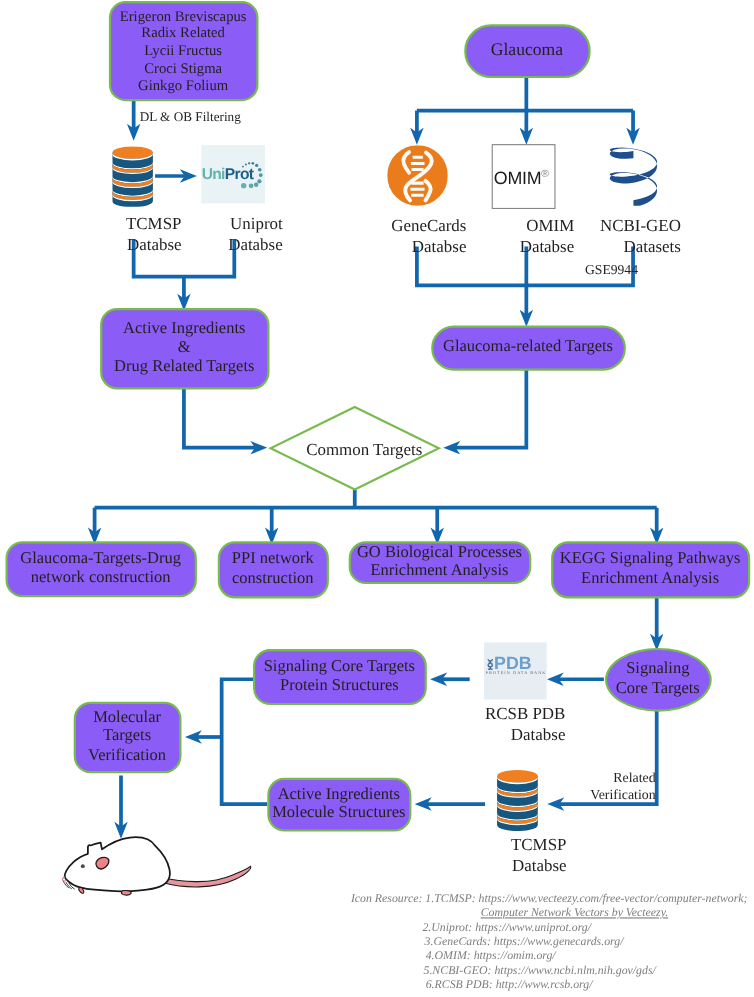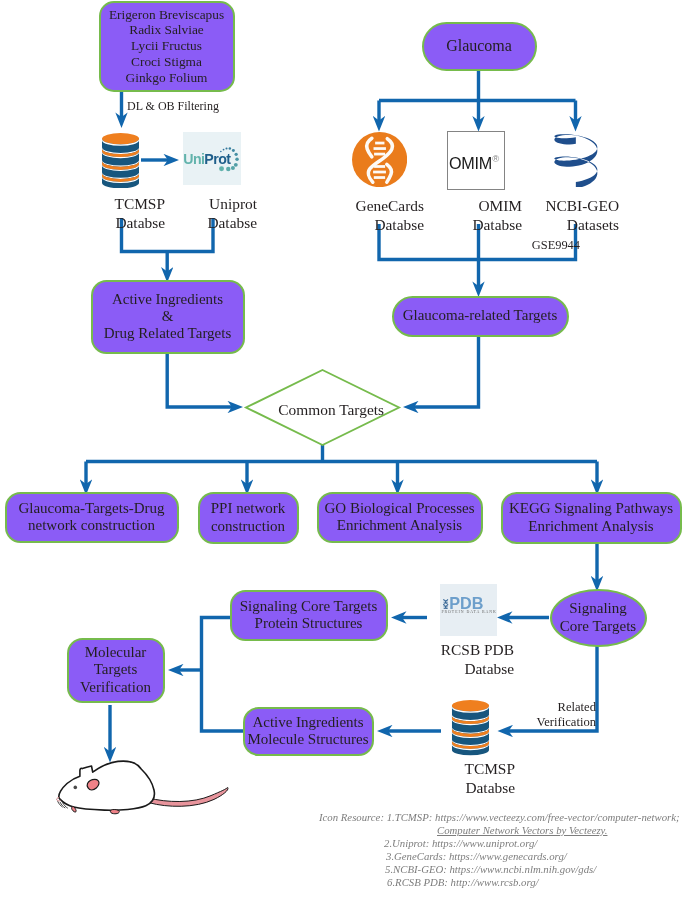--- a/index.html
+++ b/index.html
@@ -73,21 +73,21 @@
     <path d="M230 617.5 L201.5 617.5 L201.5 731 L243 731"></path>
     <path d="M201.5 670.0 L176.5 670.0" marker-end="url(#ar)"></path>
 
     <path d="M110.0 705.0 L110.0 754.0" marker-end="url(#ar)"></path>
   </g>
 </svg>
 
 <div class="node rounded" style="left:98.5px;top:0.5px;width:136.0px;height:91.0px;border-radius:15px;font-size:13.35px;line-height:1.18;">
   <div>
     <div>Erigeron Breviscapus</div>
-    <div>Radix Salviae</div>
+    <div>Radix Related</div>
     <div>Lycii Fructus</div>
     <div>Croci Stigma</div>
     <div>Ginkgo Folium</div>
   </div>
 </div>
 
 <div class="node pill" style="left:421.5px;top:21.5px;width:115.0px;height:49.0px;font-size:16px;">
   <span>Glaucoma</span>
 </div>
 
@@ -108,21 +108,21 @@
     <div>Glaucoma-Targets-Drug</div>
     <div>network construction</div>
   </div>
 </div>
 <div class="node rounded" style="left:197.5px;top:491.5px;width:101.0px;height:52.0px;">
   <div>
     <div>PPI network</div>
     <div>construction</div>
   </div>
 </div>
-<div class="node rounded" style="left:316.5px;top:491.5px;width:166.0px;height:51px;">
+<div class="node rounded" style="left:316.5px;top:491.5px;width:166.0px;height:39px;">
   <div>
     <div>GO Biological Processes</div>
     <div>Enrichment Analysis</div>
   </div>
 </div>
 <div class="node rounded" style="left:500.5px;top:491.5px;width:181.0px;height:52.0px;">
   <div>
     <div>KEGG Signaling Pathways</div>
     <div>Enrichment Analysis</div>
   </div>
@@ -319,17 +319,18 @@
 <div class="cap" style="left:516px;top:700px;width:80px;font-size:12.6px;line-height:1.16;">
   <div>Related</div>
   <div>Verification</div>
 </div>
 
 <div class="credits" style="left:319px;top:811px;width:366px;">
   <div style="text-align:left;">Icon Resource: 1.TCMSP: https://www.vecteezy.com/free-vector/computer-network;</div>
   <div style="text-align:left;padding-left:118px;text-decoration:underline;">Computer Network Vectors by Vecteezy.</div>
   <div style="text-align:left;padding-left:65px;">2.Uniprot: https://www.uniprot.org/</div>
   <div style="text-align:left;padding-left:67px;">3.GeneCards: https://www.genecards.org/</div>
+  <div style="text-align:left;padding-left:68px;">4.OMIM: https://omim.org/</div>
   <div style="text-align:left;padding-left:66px;">5.NCBI-GEO: https://www.ncbi.nlm.nih.gov/gds/</div>
   <div style="text-align:left;padding-left:68px;">6.RCSB PDB: http://www.rcsb.org/</div>
 </div>
 
 </div>
 
 </body></html>

